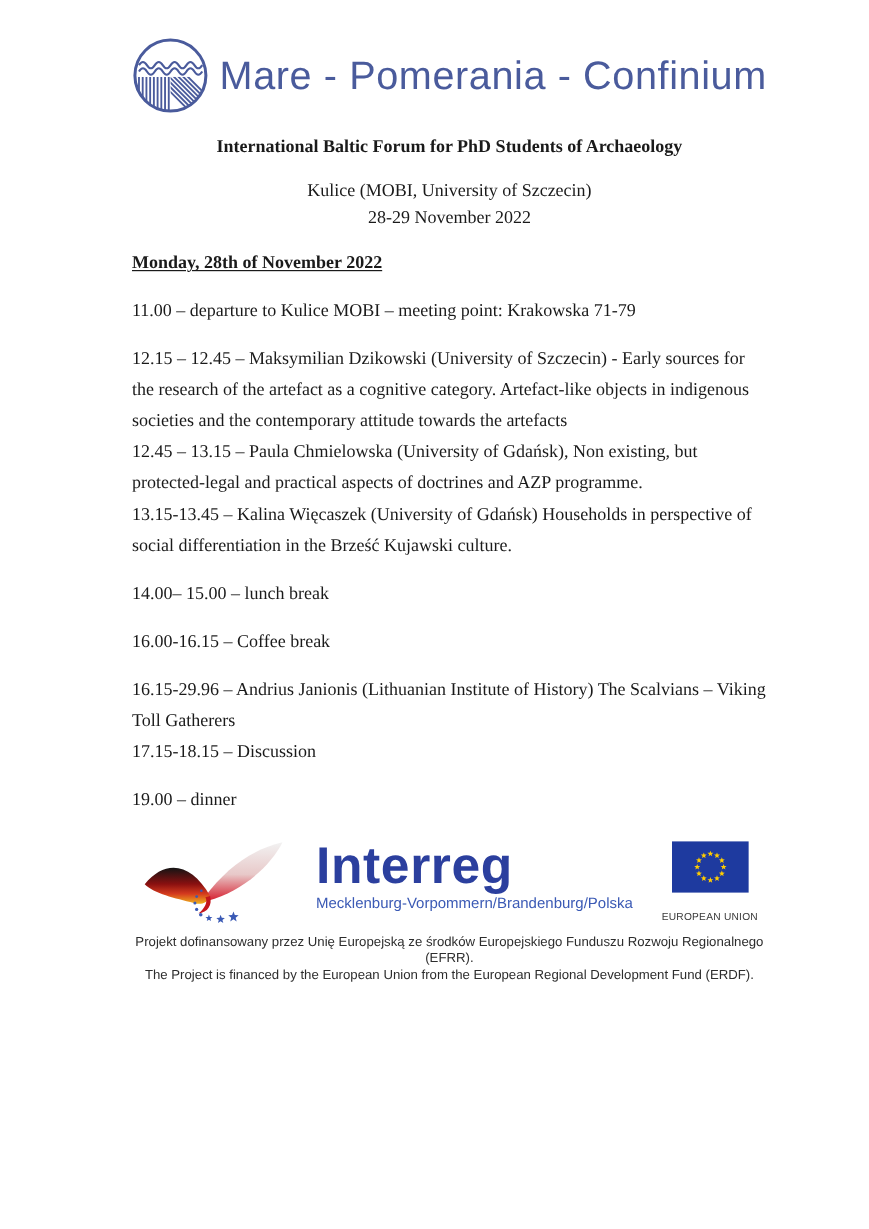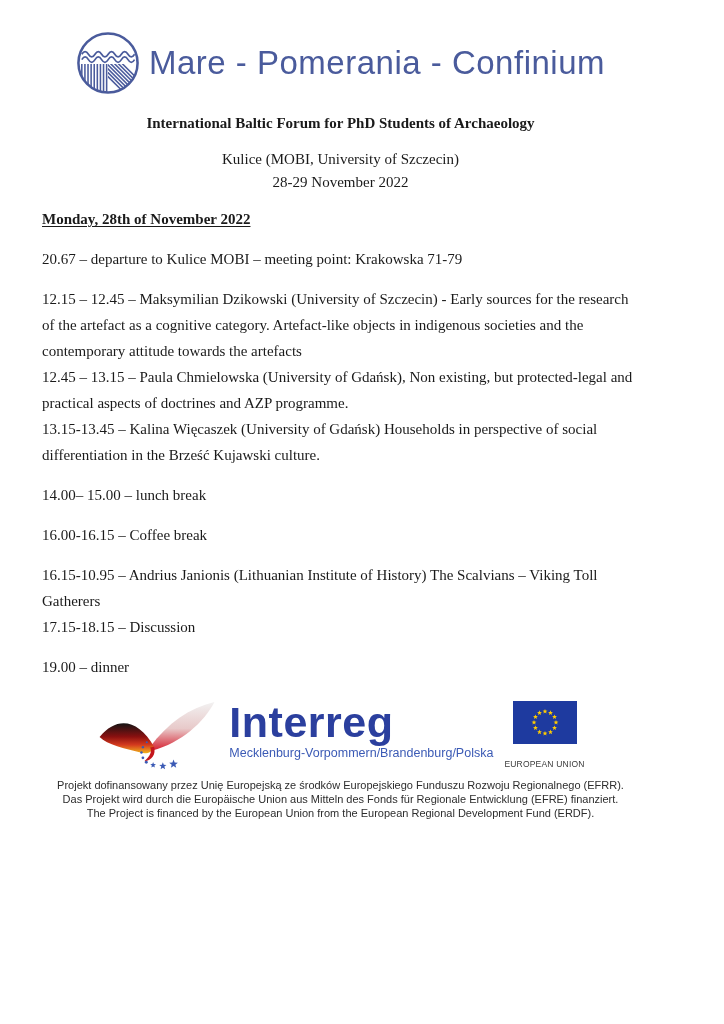--- a/index.html
+++ b/index.html
@@ -10,41 +10,41 @@
     --eu-star-yellow:#ffcc00;
     --body-ink:#1a1a1a;
     --note-ink:#2d2d2d;
   }
   *{box-sizing:border-box;}
   html,body{margin:0;padding:0;}
   body{
     width:724px;height:1024px;background:#ffffff;overflow:hidden;
     font-family:"Liberation Serif",serif;color:var(--body-ink);
   }
-  .page{width:724px;height:1024px;padding:30px 85px 0 42px;}
+  .page{width:724px;height:1024px;padding:30px 85px 0 110px;}
   
   .brand{display:flex;justify-content:center;align-items:center;gap:9px;height:66px;}
   .brand-emblem{width:64px;height:64px;flex:0 0 auto;}
   .brand-name{
     font-family:"Liberation Sans",sans-serif;font-size:33px;font-weight:400;
     color:var(--logo-blue);letter-spacing:0.5px;white-space:nowrap;
   }
   
   .doc-title{margin-top:16px;text-align:center;font-size:15px;font-weight:bold;line-height:22px;}
   .doc-sub{margin-top:14px;text-align:center;font-size:15px;line-height:23px;}
   .day-heading{
     margin-top:12px;font-size:15px;line-height:26px;
     text-decoration:underline;text-underline-offset:2px;font-weight:bold;
   }
   
   #schedule{margin-top:14px;}
   #schedule p{margin:0;font-size:15px;line-height:26px;}
   #schedule .sched-group + .sched-group{margin-top:14px;}
   
-  .logos{display:flex;justify-content:center;align-items:flex-start;gap:11px;margin-top:18px;height:72px;}
+  .logos{display:flex;justify-content:center;align-items:flex-start;gap:24px;margin-top:18px;height:72px;}
   .swoosh{width:122px;height:72px;flex:0 0 auto;}
   .interreg-block{display:flex;flex-direction:column;align-items:flex-start;margin-top:2px;}
   .interreg-word{
     font-family:"Liberation Sans",sans-serif;font-weight:bold;font-size:43px;line-height:44px;
     color:var(--interreg-blue);letter-spacing:0.5px;
   }
   .interreg-region{
     font-family:"Liberation Sans",sans-serif;font-size:12.5px;line-height:15px;margin-top:2px;
     color:var(--interreg-sub-blue);white-space:nowrap;
   }
@@ -106,35 +106,35 @@
 
   <div class="doc-title">International Baltic Forum for PhD Students of Archaeology</div>
   <div class="doc-sub">
     <div>Kulice (MOBI, University of Szczecin)</div>
     <div>28-29 November 2022</div>
   </div>
   <div class="day-heading">Monday, 28th of November 2022</div>
 
   <div id="schedule">
       <div class="sched-group">
-        <p>20.67 – departure to Kulice MOBI – meeting point: Krakowska 71-79</p>
+        <p>11.00 – departure to Kulice MOBI – meeting point: Krakowska 71-79</p>
       </div>
       <div class="sched-group">
         <p>12.15 – 12.45 – Maksymilian Dzikowski (University of Szczecin) - Early sources for the research of the artefact as a cognitive category. Artefact-like objects in indigenous societies and the contemporary attitude towards the artefacts</p>
         <p>12.45 – 13.15 – Paula Chmielowska (University of Gdańsk), Non existing, but protected-legal and practical aspects of doctrines and AZP programme.</p>
         <p>13.15-13.45 – Kalina Więcaszek (University of Gdańsk) Households in perspective of social differentiation in the Brześć Kujawski culture.</p>
       </div>
       <div class="sched-group">
         <p>14.00– 15.00 – lunch break</p>
       </div>
       <div class="sched-group">
         <p>16.00-16.15 – Coffee break</p>
       </div>
       <div class="sched-group">
-        <p>16.15-10.95 – Andrius Janionis (Lithuanian Institute of History) The Scalvians – Viking Toll Gatherers</p>
+        <p>16.15-29.96 – Andrius Janionis (Lithuanian Institute of History) The Scalvians – Viking Toll Gatherers</p>
         <p>17.15-18.15 – Discussion</p>
       </div>
       <div class="sched-group">
         <p>19.00 – dinner</p>
       </div>
     </div>
 
   <div class="logos">
     <svg class="swoosh" viewBox="0 0 122 74" xmlns="http://www.w3.org/2000/svg">
       <defs>
@@ -189,17 +189,16 @@
           <use href="#euStar" xlink:href="#euStar" transform="translate(22.47 16)"></use>
           <use href="#euStar" xlink:href="#euStar" transform="translate(26.5 11.97)"></use>
         </g>
       </svg>
       <div class="eu-label">EUROPEAN UNION</div>
     </div>
   </div>
 
   <div class="funding">
       <p>Projekt dofinansowany przez Unię Europejską ze środków Europejskiego Funduszu Rozwoju Regionalnego (EFRR).</p>
-      <p>Das Projekt wird durch die Europäische Union aus Mitteln des Fonds für Regionale Entwicklung (EFRE) finanziert.</p>
       <p>The Project is financed by the European Union from the European Regional Development Fund (ERDF).</p>
     </div>
 
 </div>
 
 </body></html>

